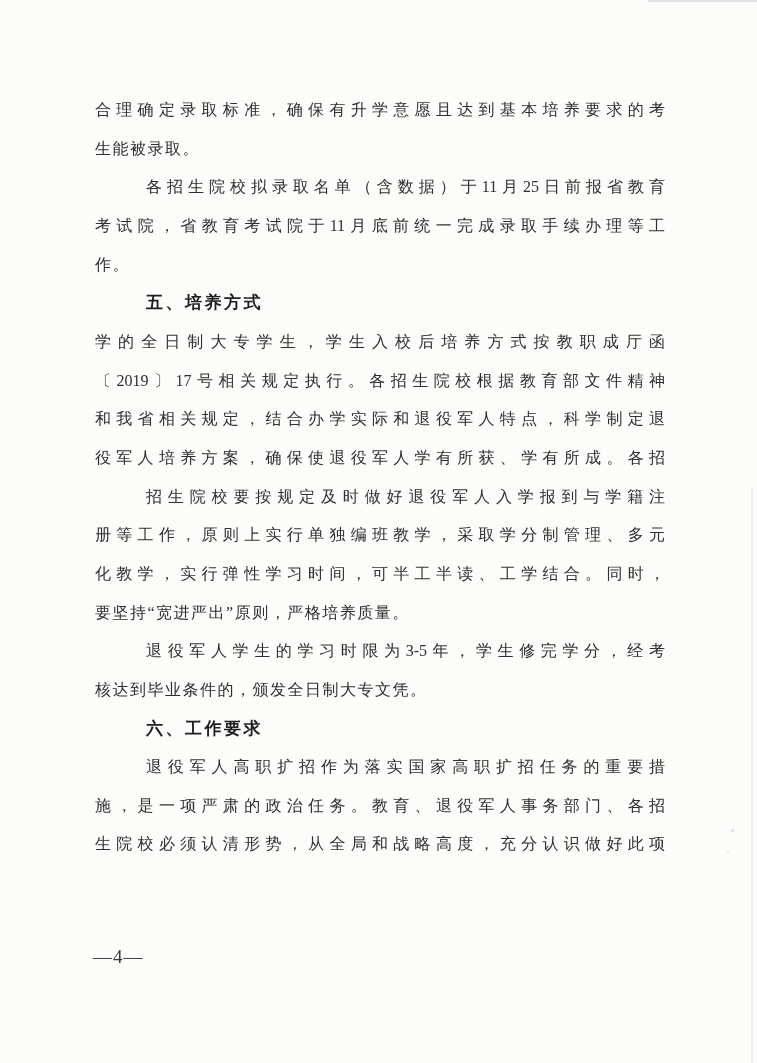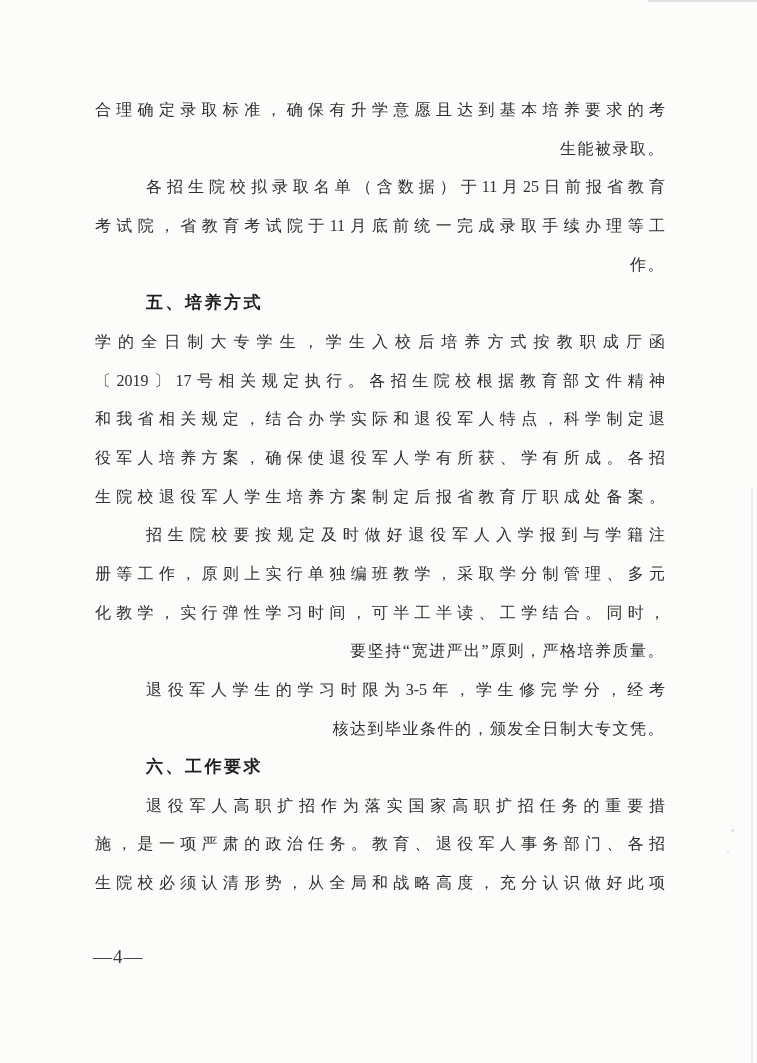--- a/index.html
+++ b/index.html
@@ -35,21 +35,21 @@
     text-align-last:justify;
     text-justify:inter-character;
   }
   .justify-indent{
     padding-left:51px;
     text-align:justify;
     text-align-last:justify;
     text-justify:inter-character;
   }
   .plain{
-    text-align:right;
+    text-align:left;
     letter-spacing:1.5px;
   }
   .heading{
     padding-left:51px;
     font-family:"Liberation Sans","DejaVu Sans",sans-serif;
     font-weight:bold;
     font-size:17px;
     letter-spacing:2.5px;
     color:var(--heading);
   }
@@ -94,21 +94,20 @@
       <div class="line justify">合理确定录取标准，确保有升学意愿且达到基本培养要求的考</div>
       <div class="line plain">生能被录取。</div>
       <div class="line justify-indent">各招生院校拟录取名单（含数据）于11月25日前报省教育</div>
       <div class="line justify">考试院，省教育考试院于11月底前统一完成录取手续办理等工</div>
       <div class="line plain">作。</div>
       <div class="line heading">五、培养方式</div>
       <div class="line justify">学的全日制大专学生，学生入校后培养方式按教职成厅函</div>
       <div class="line justify">〔2019〕17号相关规定执行。各招生院校根据教育部文件精神</div>
       <div class="line justify">和我省相关规定，结合办学实际和退役军人特点，科学制定退</div>
       <div class="line justify">役军人培养方案，确保使退役军人学有所获、学有所成。各招</div>
-      <div class="line justify">生院校退役军人学生培养方案制定后报省教育厅职成处备案。</div>
       <div class="line justify-indent">招生院校要按规定及时做好退役军人入学报到与学籍注</div>
       <div class="line justify">册等工作，原则上实行单独编班教学，采取学分制管理、多元</div>
       <div class="line justify">化教学，实行弹性学习时间，可半工半读、工学结合。同时，</div>
       <div class="line plain">要坚持“宽进严出”原则，严格培养质量。</div>
       <div class="line justify-indent">退役军人学生的学习时限为3-5年，学生修完学分，经考</div>
       <div class="line plain">核达到毕业条件的，颁发全日制大专文凭。</div>
       <div class="line heading">六、工作要求</div>
       <div class="line justify-indent">退役军人高职扩招作为落实国家高职扩招任务的重要措</div>
       <div class="line justify">施，是一项严肃的政治任务。教育、退役军人事务部门、各招</div>
       <div class="line justify">生院校必须认清形势，从全局和战略高度，充分认识做好此项</div>

